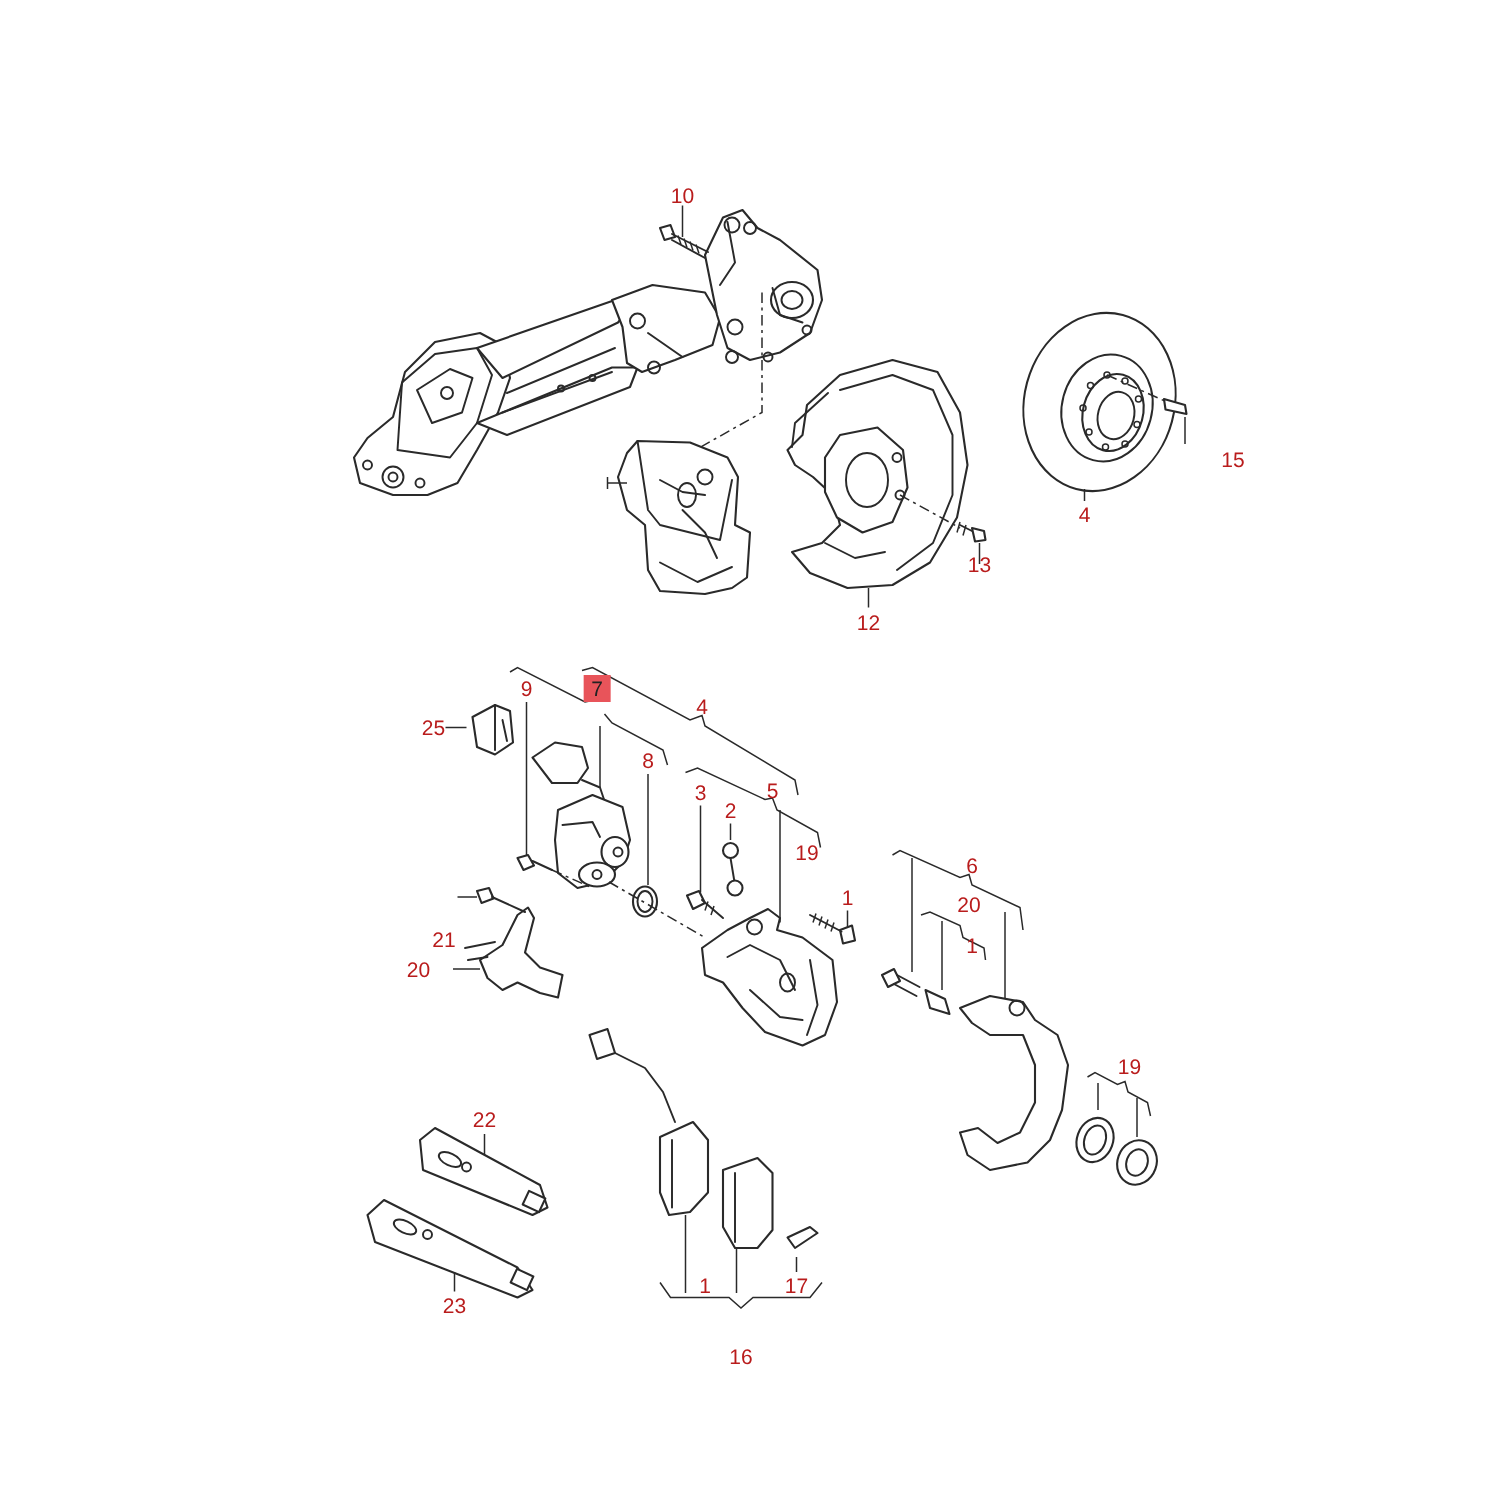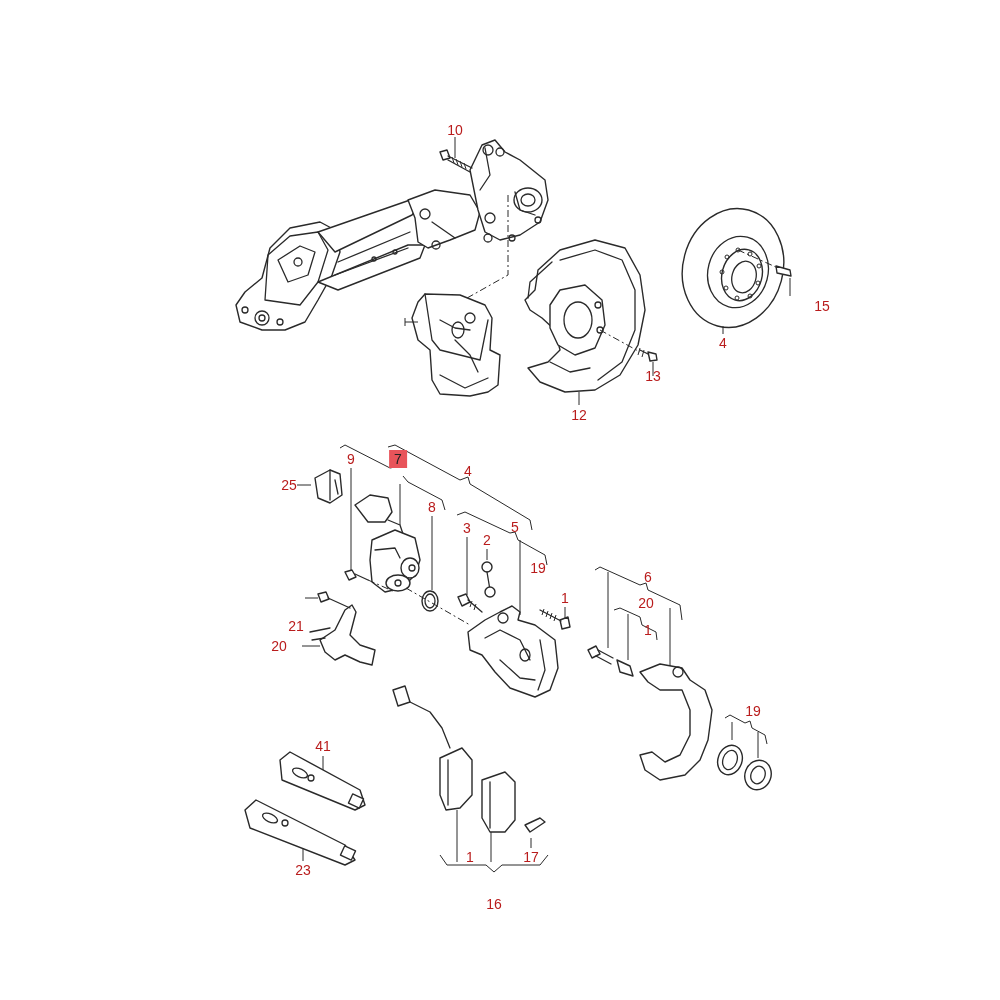--- a/index.html
+++ b/index.html
@@ -251,18 +251,18 @@
   <div class="lbl" style="left:515px;top:527px">5</div>
   <div class="lbl" style="left:487px;top:540px">2</div>
   <div class="lbl" style="left:538px;top:568px">19</div>
   <div class="lbl" style="left:648px;top:577px">6</div>
   <div class="lbl" style="left:296px;top:626px">21</div>
   <div class="lbl" style="left:565px;top:598px">1</div>
   <div class="lbl" style="left:646px;top:603px">20</div>
   <div class="lbl" style="left:648px;top:630px">1</div>
   <div class="lbl" style="left:279px;top:646px">20</div>
   <div class="lbl" style="left:753px;top:711px">19</div>
-  <div class="lbl" style="left:323px;top:746px">41</div>
+  <div class="lbl" style="left:323px;top:746px">22</div>
   <div class="lbl" style="left:470px;top:857px">1</div>
   <div class="lbl" style="left:531px;top:857px">17</div>
   <div class="lbl" style="left:303px;top:870px">23</div>
   <div class="lbl" style="left:494px;top:904px">16</div>
 </div>
 
 </body></html>

